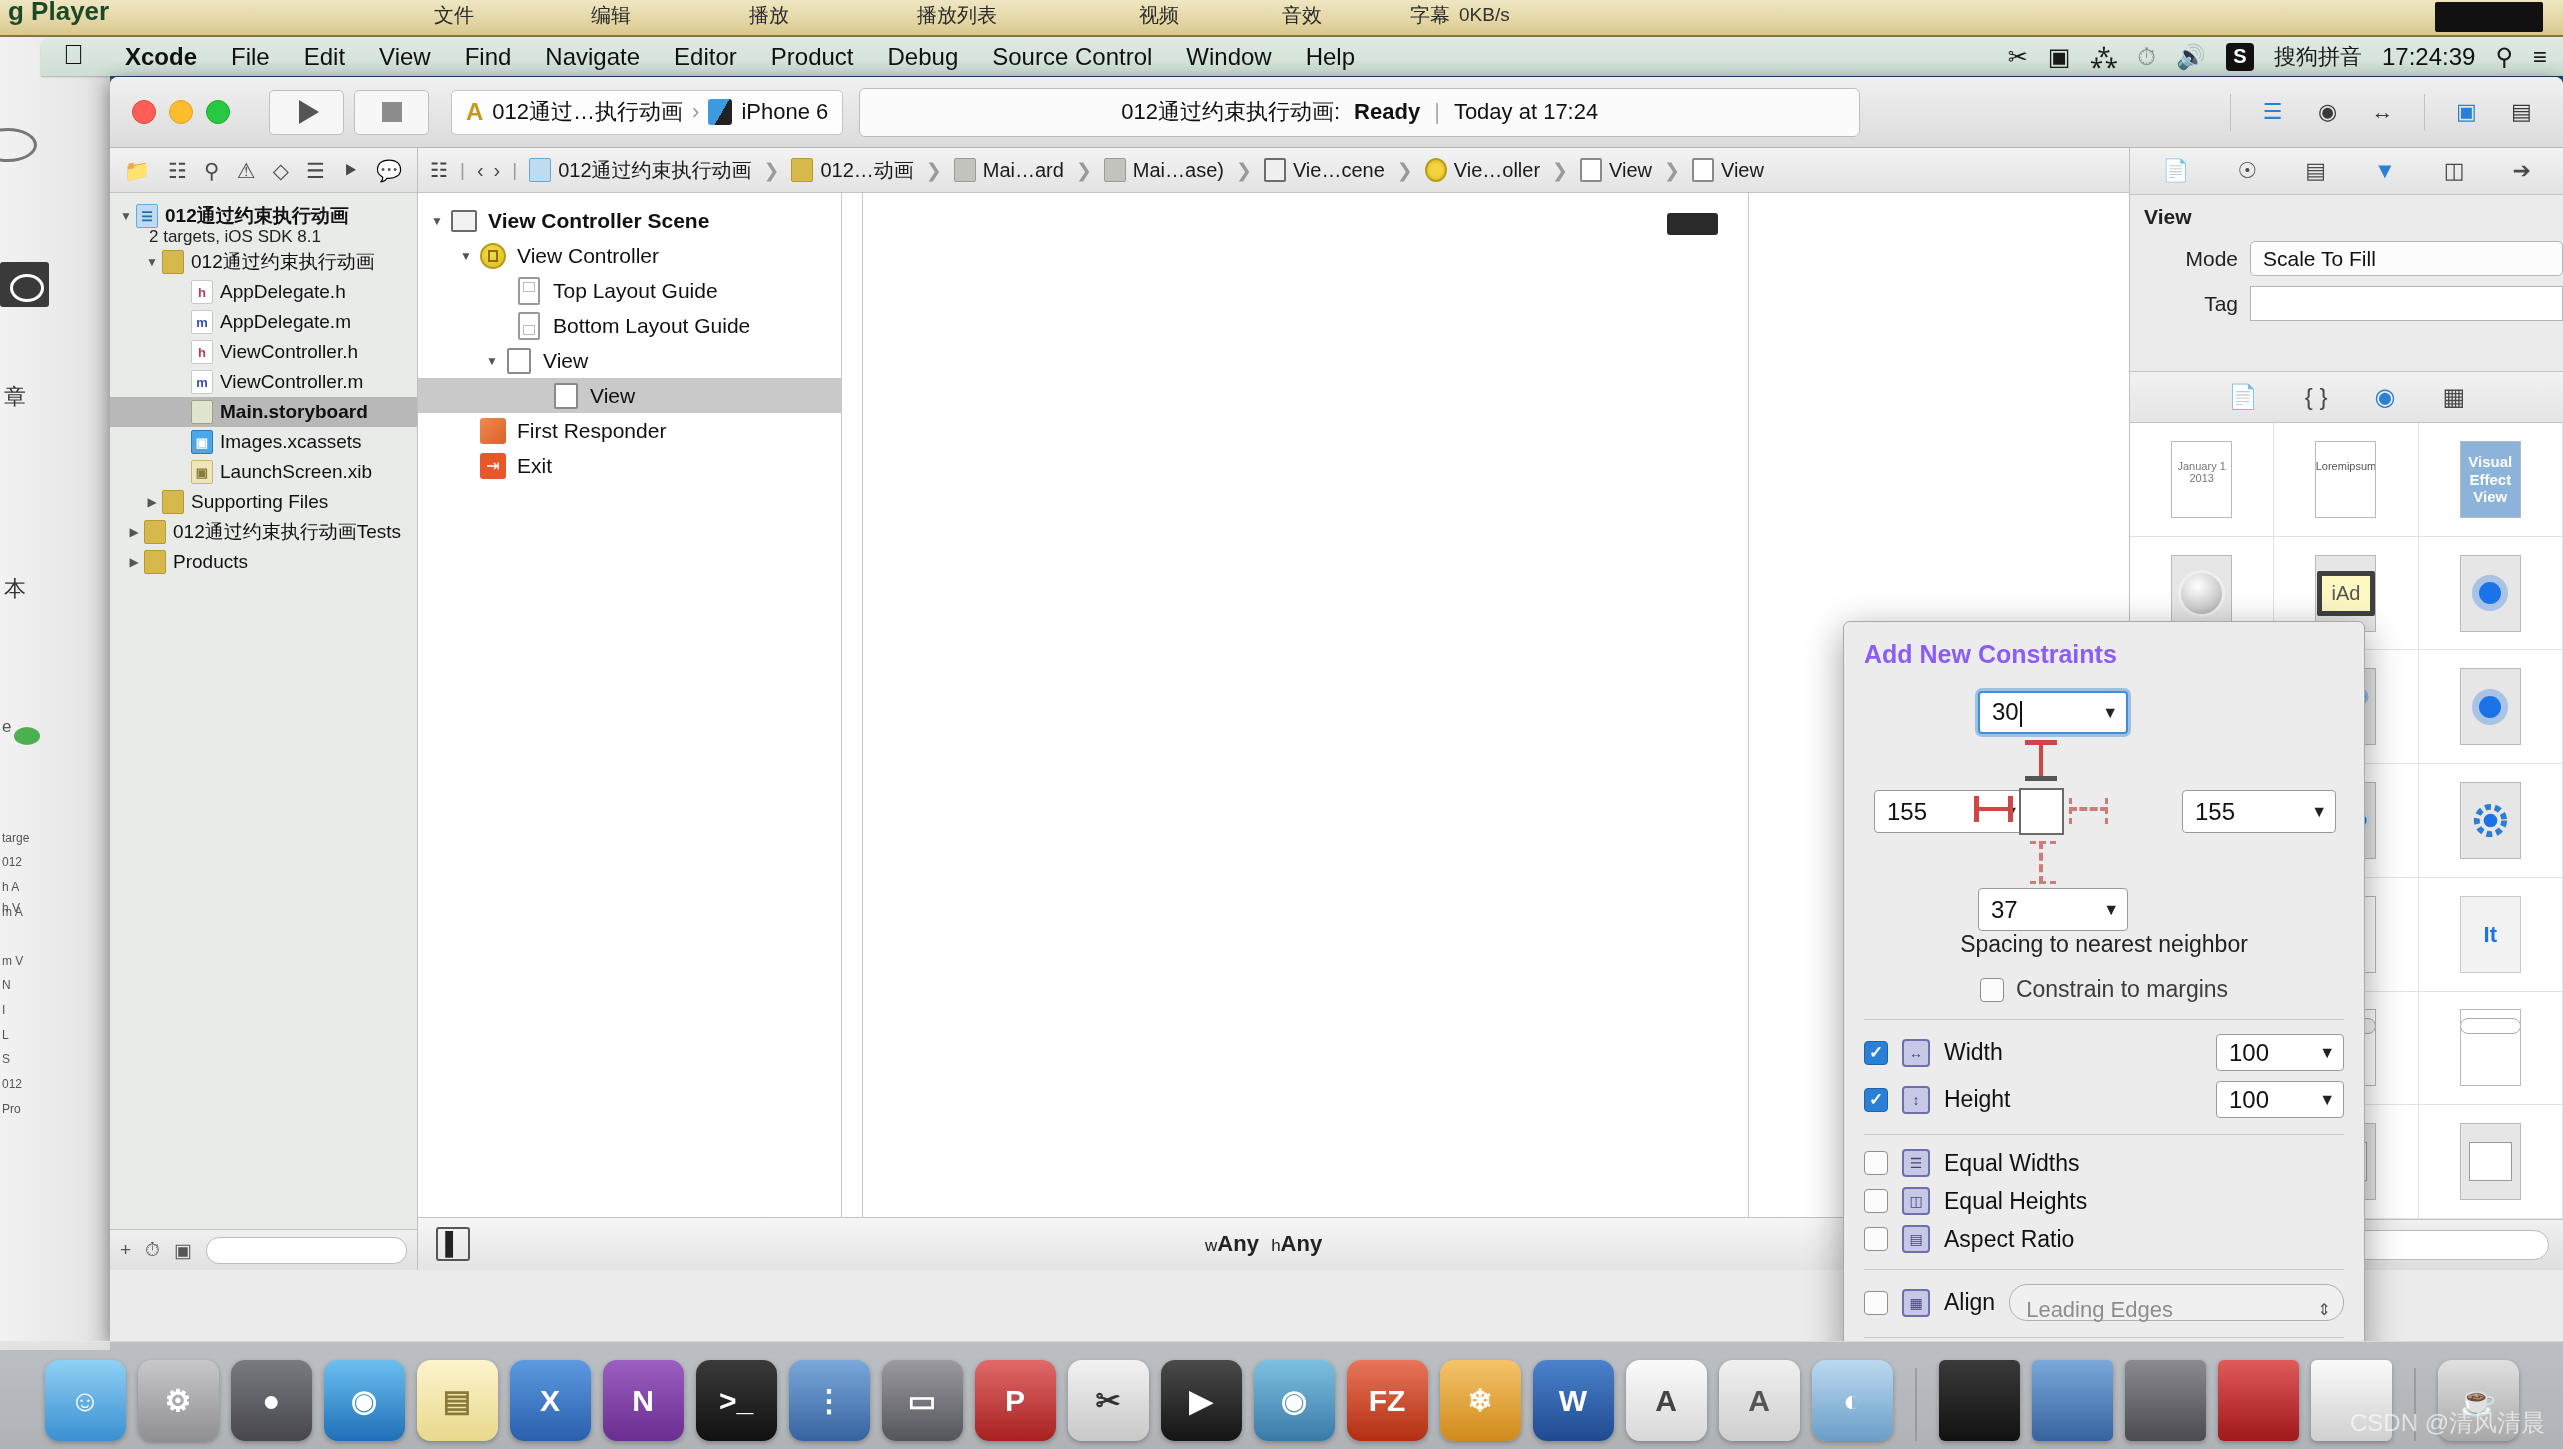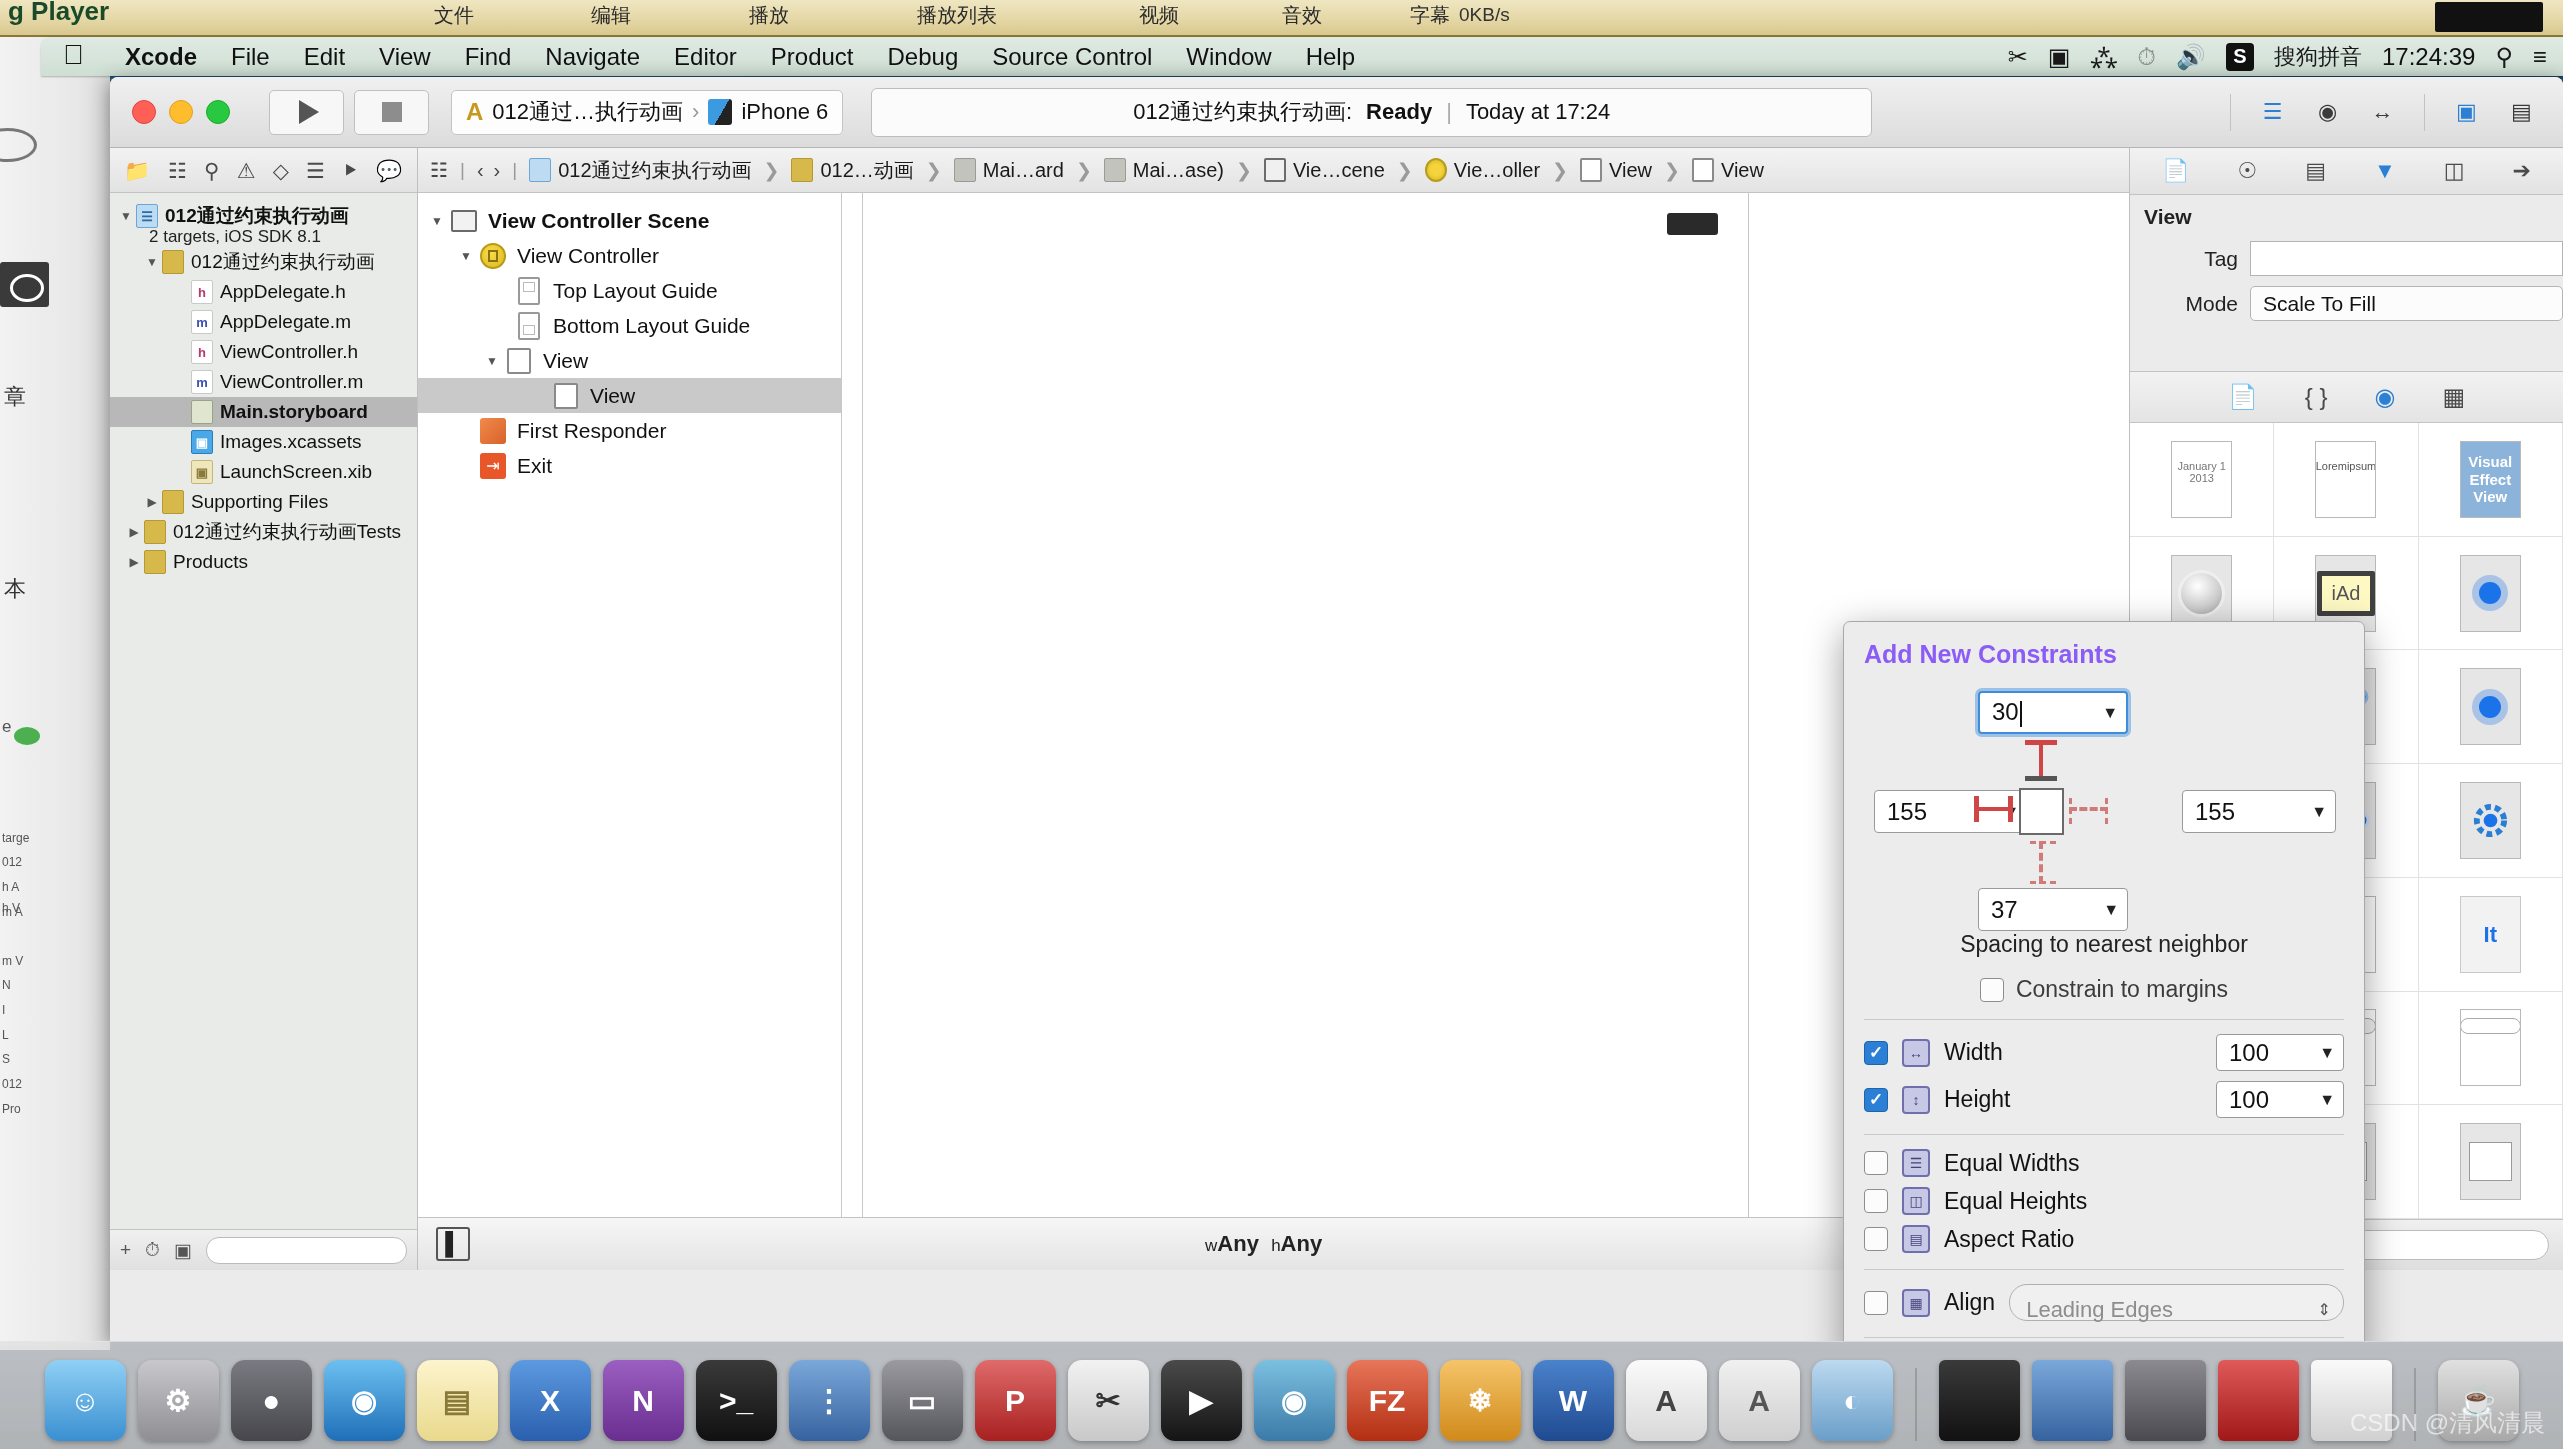--- a/index.html
+++ b/index.html
@@ -136,21 +136,21 @@
     background:#fdfdfd; border:1px solid #c4c4c4; border-radius:5px;
     display:flex; align-items:center; padding:0 14px; gap:9px;
     font-size:22px; color:#111; white-space:nowrap;
   }
   .scheme .sep { color:#999; font-size:22px; }
   .ic-a { color:#c79a1f; font-weight:bold; font-size:24px; }
   .ic-dev { width:24px;height:26px;
       background:linear-gradient(120deg,#3b9ae0 55%,#222 55%); border-radius:3px; }
 
   .statusbar {
-    margin-left:28px; flex:1; max-width:1001px; height:49px;
+    margin-left:16px; flex:1; max-width:1001px; height:49px;
     background:#fbfbfb; border:1px solid #bdbdbd; border-radius:6px;
     display:flex; align-items:center; justify-content:center; gap:14px;
     font-size:22px; color:#111;
   }
   .statusbar b { font-weight:bold; }
   .statusbar .div { color:#aaa; }
 
   .tb-right { position:absolute; right:18px; display:flex; align-items:center; gap:18px; }
   .tb-ic {
     width:47px;height:37px; display:flex;align-items:center;justify-content:center;
@@ -785,28 +785,28 @@
         <span class="insp-tab">☉</span>
         <span class="insp-tab">▤</span>
         <span class="insp-tab active">▼</span>
         <span class="insp-tab">◫</span>
         <span class="insp-tab">➔</span>
       </div>
 
       <div class="insp-body">
         <div class="insp-h">View</div>
         <div class="insp-row">
-          <span class="insp-lab">Tag</span>
-          <div class="insp-field"></div>
-        </div>
-        <div class="insp-row">
           <span class="insp-lab">Mode</span>
           <div class="insp-pop">
             <span>Scale To Fill</span>
           </div>
+        </div>
+        <div class="insp-row">
+          <span class="insp-lab">Tag</span>
+          <div class="insp-field"></div>
         </div>
       </div>
 
       <div class="lib-tabs">
         <span class="lib-tab">📄</span>
         <span class="lib-tab">{ }</span>
         <span class="lib-tab active">◉</span>
         <span class="lib-tab">▦</span>
       </div>
 

